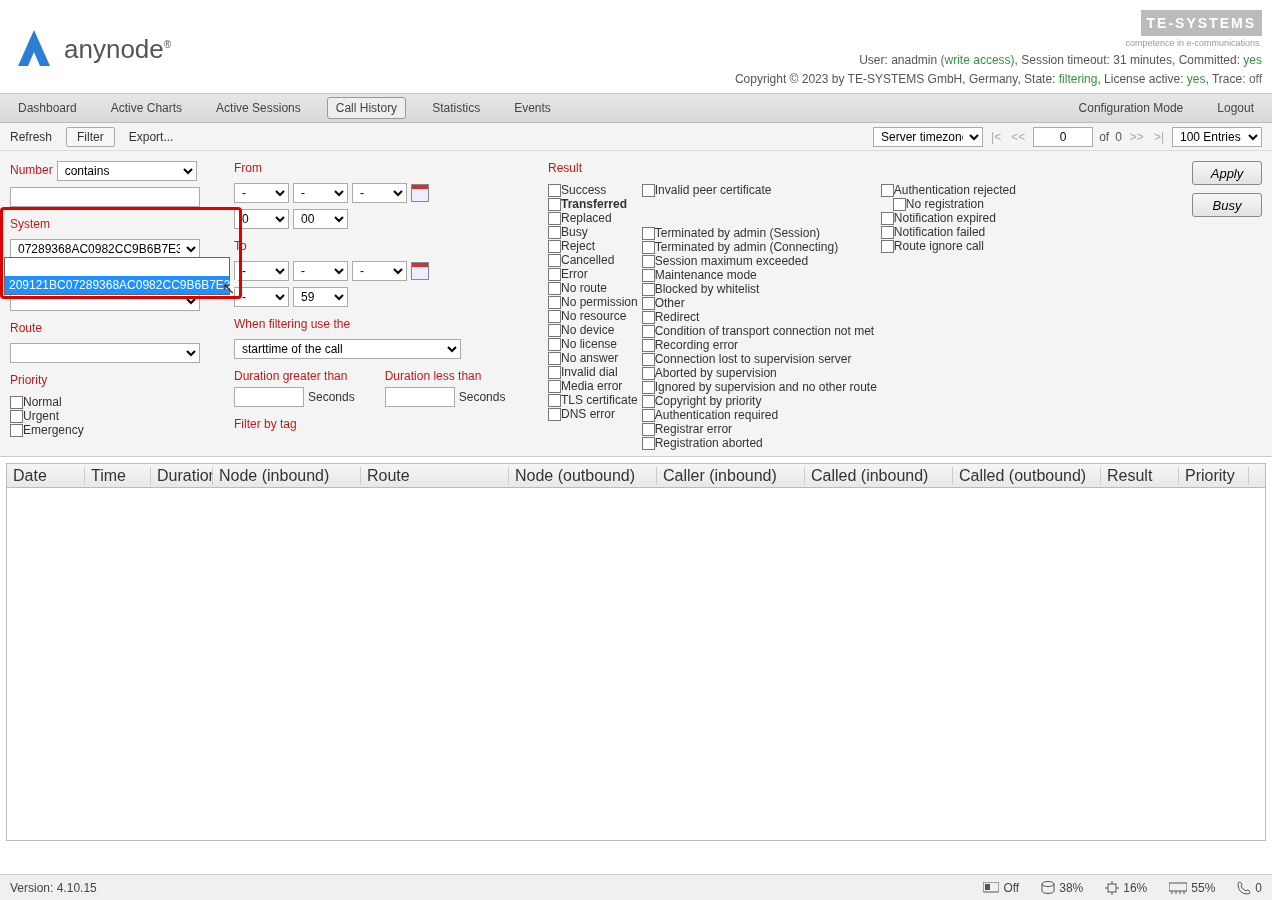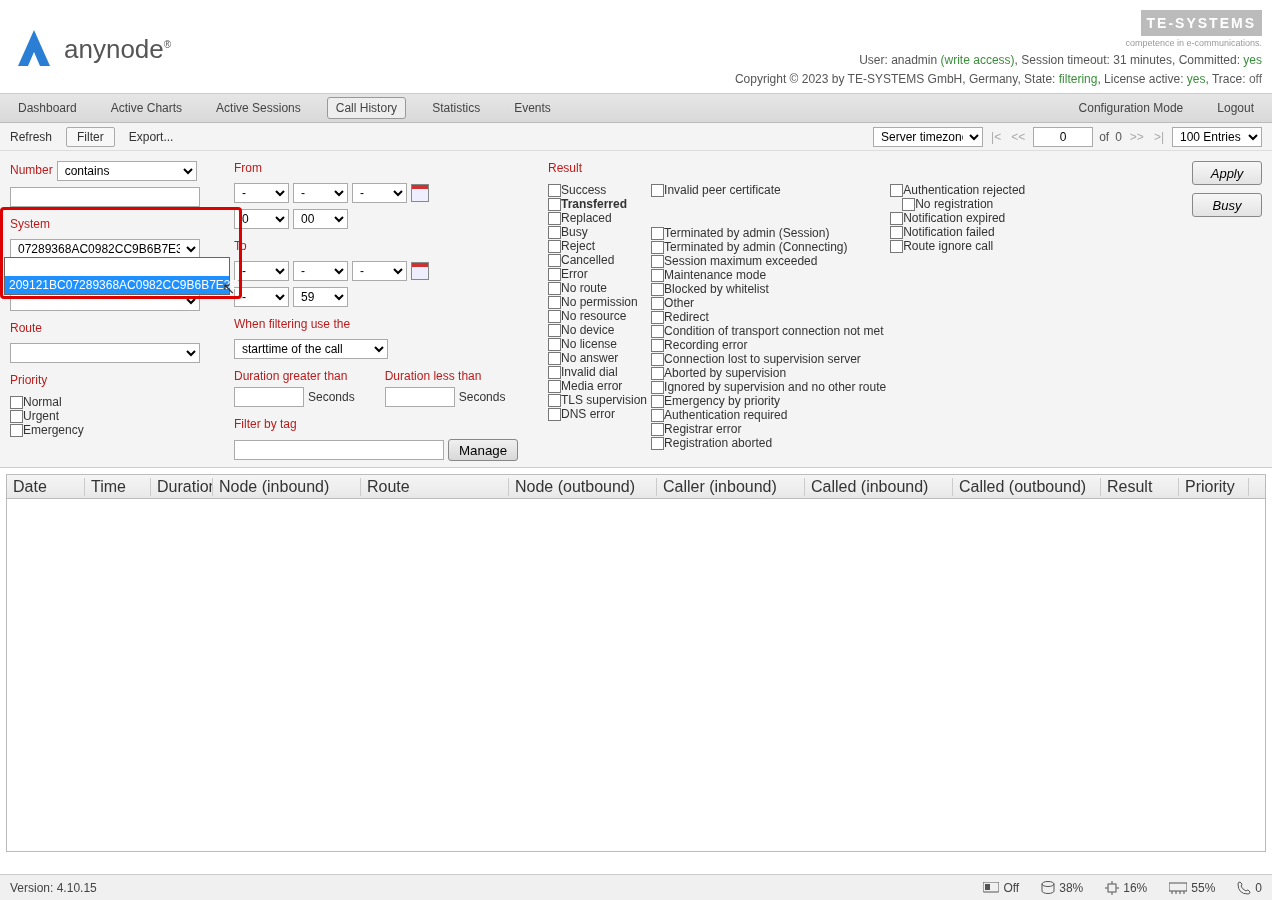--- a/index.html
+++ b/index.html
@@ -172,42 +172,38 @@
       <select class="select-t"><option>-</option></select>
       <select class="select-t"><option>-</option></select>
       <select class="select-t"><option>-</option></select>
       <span class="cal-icon"></span>
     </div>
     <div class="row">
       <select class="select-t"><option>-</option></select>
       <select class="select-t"><option>59</option></select>
     </div>
     <span class="lbl" style="margin-top:4px;">When filtering use the</span>
-    <select style="width:154px;"><option>starttime of the call</option></select>
+    <select style="width:227px;"><option>starttime of the call</option></select>
     <div class="row" style="margin-top:4px; gap:30px;">
       <div class="col" style="gap:2px;">
         <span class="lbl">Duration greater than</span>
         <div class="row">
             <input type="text" class="txt-in" style="">
             <span>Seconds</span>
           </div>
       </div>
       <div class="col" style="gap:2px;">
         <span class="lbl">Duration less than</span>
         <div class="row">
             <input type="text" class="txt-in" style="">
             <span>Seconds</span>
           </div>
       </div>
     </div>
     <span class="lbl" style="margin-top:4px;">Filter by tag</span>
-    <div class="row">
-      <input type="text" class="tag-in" style="">
-      <button class="manage-btn">Manage</button>
-    </div>
   </div>
 
   <div class="col" style="flex:1;">
     <span class="lbl">Result</span>
     <div class="row" style="align-items:flex-start; gap:4px;">
       <div class="col" id="res-c1" style="gap:0;">
           <div class="chk-row" style="line-height: 14px;">
             <span class="chk"></span>
             <span>Success</span>
           </div>
@@ -262,21 +258,21 @@
           <div class="chk-row" style="line-height: 14px;">
             <span class="chk"></span>
             <span>Invalid dial</span>
           </div>
           <div class="chk-row" style="line-height: 14px;">
             <span class="chk"></span>
             <span>Media error</span>
           </div>
           <div class="chk-row" style="line-height: 14px;">
             <span class="chk"></span>
-            <span>TLS supervision</span>
+            <span>TLS certificate</span>
           </div>
           <div class="chk-row" style="line-height: 14px;">
             <span class="chk"></span>
             <span>DNS error</span>
           </div>
         </div>
       <div class="col" id="res-c2" style="gap:0;">
           <div class="chk-row" style="line-height: 14px;">
             <span class="chk"></span>
             <span>Invalid peer certificate</span>
@@ -324,21 +320,21 @@
           <div class="chk-row" style="line-height: 14px;">
             <span class="chk"></span>
             <span>Aborted by supervision</span>
           </div>
           <div class="chk-row" style="line-height: 14px;">
             <span class="chk"></span>
             <span>Ignored by supervision and no other route</span>
           </div>
           <div class="chk-row" style="line-height: 14px;">
             <span class="chk"></span>
-            <span>Emergency by priority</span>
+            <span>Copyright by priority</span>
           </div>
           <div class="chk-row" style="line-height: 14px;">
             <span class="chk"></span>
             <span>Authentication required</span>
           </div>
           <div class="chk-row" style="line-height: 14px;">
             <span class="chk"></span>
             <span>Registrar error</span>
           </div>
           <div class="chk-row" style="line-height: 14px;">

